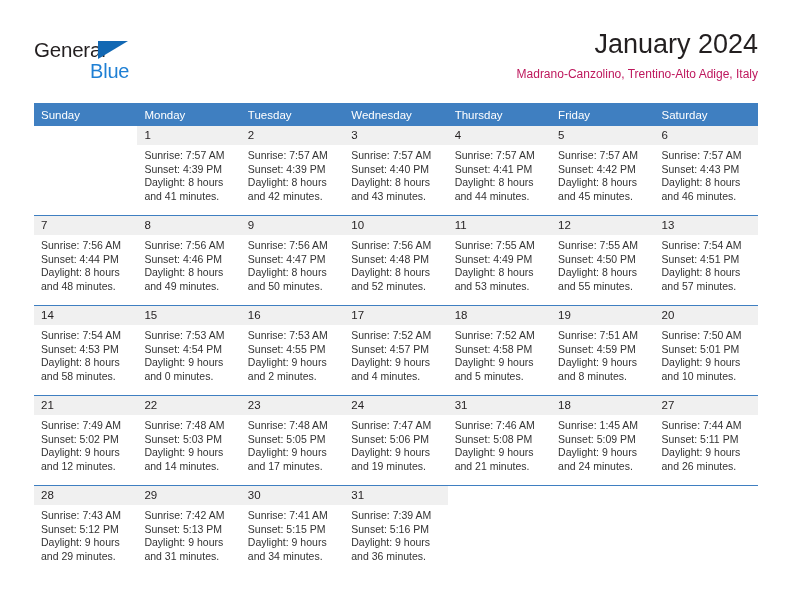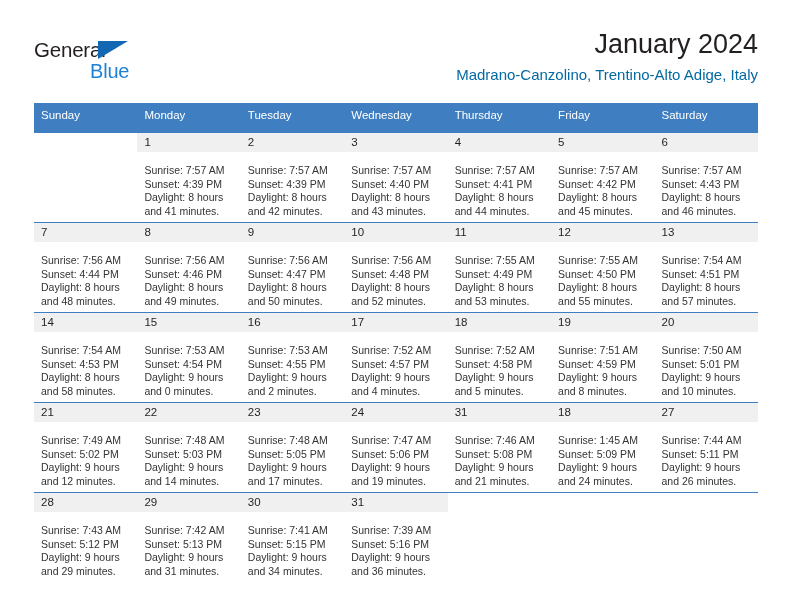--- a/index.html
+++ b/index.html
@@ -75,42 +75,42 @@
     margin-left: 7px;
   }
   .cal-title {
     font-size: 27px;
     color: #231f20;
     line-height: 32px;
     white-space: nowrap;
   }
   .cal-subtitle {
     margin-top: 6px;
-    font-size: 15px;
-    color: #0369a1;
+    font-size: 12px;
+    color: #be185d;
     line-height: 17px;
     white-space: nowrap;
   }
 
   
   .calendar {
     position: absolute;
     left: 34px;
     top: 103px;
     width: 724px;
     border-collapse: collapse;
     table-layout: fixed;
   }
   .calendar th {
     background: #3f7fc1;
     color: #ffffff;
     font-size: 11.5px;
     font-weight: normal;
     text-align: left;
-    padding: 5px 0 12px 7px;
+    padding: 5px 0 5px 7px;
     height: 13px;
     border: none;
   }
   .week-row > td {
     padding: 0;
     vertical-align: top;
     border-top: 1.3px solid #3f7fc1;
   }
   .week-row.first-week > td {
     border-top: none;
@@ -124,21 +124,21 @@
     font-size: 11.5px;
     color: #231f20;
     padding: 3px 0 3px 7px;
     height: 13px;
     line-height: 13px;
   }
   .daycell.blank .daynum {
     background: #ffffff;
   }
   .details {
-    padding: 12px 6px 0 7px;
+    padding: 4px 6px 0 7px;
     font-size: 10.5px;
     line-height: 13.6px;
     color: #333333;
   }
   .details div {
     white-space: nowrap;
   }
 </style>
 </head>
 <body>

